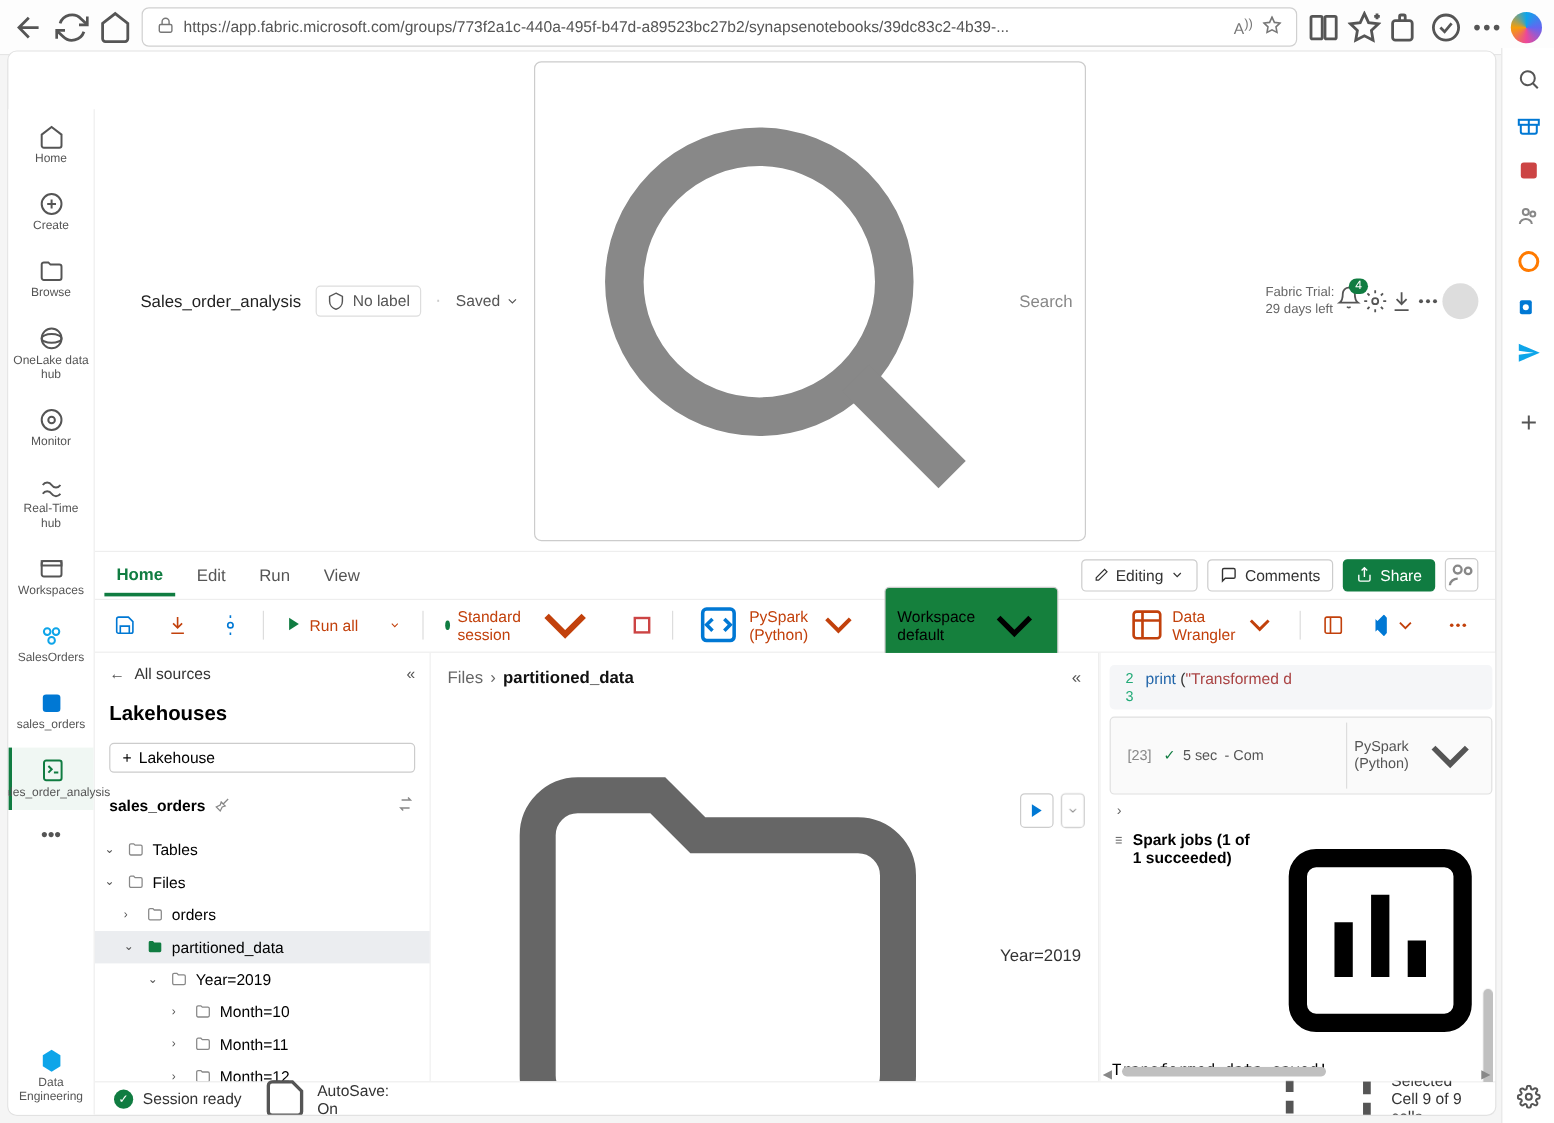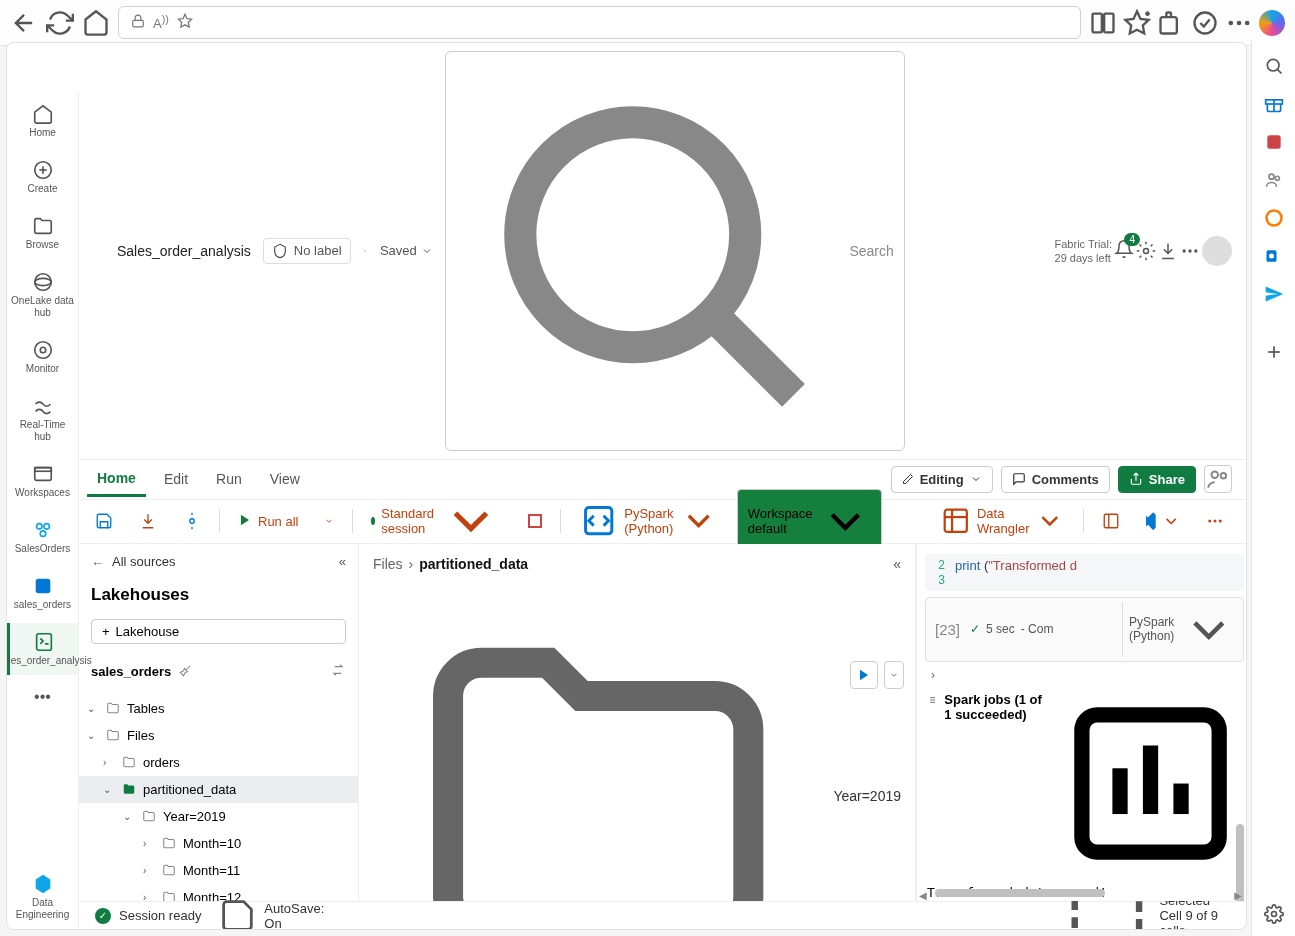--- a/index.html
+++ b/index.html
@@ -35,21 +35,21 @@
 .bell-wrap { position: relative; }
 .badge { position: absolute; top: -6px; right: -6px; background: #107c41; color: #fff; border-radius: 8px; font-size: 10px; padding: 1px 5px; }
 .avatar { width: 30px; height: 30px; border-radius: 50%; background: #ddd; }
 .icobtn { width:20px; height:20px; color:#555;}
 
 
 .menu-row { display: flex; align-items: center; padding: 0 14px 0 80px; gap: 8px; border-bottom: 1px solid #eee; height: 40px; }
 .menu-tab { font-size: 14px; color: #555; padding: 8px 10px; cursor: pointer; }
 .menu-tab.active { color: #107c41; border-bottom: 3px solid #107c41; font-weight:600;}
 .menu-right { margin-left: auto; display: flex; gap: 8px; align-items: center; }
-.btn { display: flex; align-items: center; gap: 6px; font-size: 13px; padding: 5px 10px; border: 1px solid #ccc; border-radius: 4px; background: #fff; cursor: pointer; color:#333;font-weight:bold;}
+.btn { display: flex; align-items: center; gap: 6px; font-size: 13px; padding: 5px 10px; border: 1px solid #ccc; border-radius: 4px; background: #fff; cursor: pointer; color:#333;}
 .btn.share { background: #107c41; color: #fff; border-color:#107c41;}
 .pres-icon { width:28px; height:28px; border:1px solid #ccc; border-radius:4px; display:flex; align-items:center; justify-content:center;}
 
 
 .toolbar { display: flex; align-items: center; padding: 6px 14px 6px 80px; gap: 10px; border-bottom: 1px solid #eee; height: 44px; }
 .tb-btn { display: flex; align-items: center; gap: 6px; font-size: 13px; padding: 5px 8px; border-radius: 4px; cursor: pointer; color:#c2410c;}
 .tb-btn .run-arrow{color:#107c41;}
 .tb-sep { width: 1px; height: 24px; background: #ddd; }
 .tb-drop { display: flex; align-items: center; gap: 6px; font-size: 13px; padding: 5px 10px; border: 1px solid #ccc; border-radius: 4px; background: #15803d; cursor:pointer;}
 .status-dot { width: 8px; height: 8px; border-radius: 50%; background: #107c41; }
@@ -94,21 +94,21 @@
 .file-row { display: flex; align-items: center; gap: 10px; padding: 8px 14px; font-size: 14px; color: #333; cursor: pointer; }
 
 
 .cells-panel { width: 330px; background: #fff; display: flex; flex-direction: column; overflow: hidden; position: relative; border-left:1px solid #eee;}
 .cells-scroll { flex: 1; overflow-y: auto; padding: 4px 2px 4px 8px; font-size: 12px; position:relative;}
 .code-block { background: #f5f6f8; border-radius: 4px; padding: 4px 6px 4px 0; margin: 6px 0; font-family: Consolas, monospace; font-size: 13px; overflow:hidden;}
 .code-line { display: flex; gap: 10px; }
 .gutter { width: 20px; text-align: right; color: #2a7; font-size:12px;}
 .code { white-space: pre; color: #333; } .code .str { color: #a44; } .code .fn { color: #26a; }
 .cell-status { display: flex; align-items: center; gap: 6px; padding: 4px 6px; font-size: 12px; color: #555; border:1px solid #e0e0e0; border-radius:4px; background:#fafafa; margin: 2px 0;}
-.exec-count { color: #888; font-size: 15px; margin-right: 4px; min-width:28px; text-align:right;}
+.exec-count { color: #888; font-size: 12px; margin-right: 4px; min-width:28px; text-align:right;}
 .check-ico { color: #107c41; }
 .kernel-drop { margin-left: auto; display: flex; align-items: center; gap: 4px; border-left:1px solid #ddd; padding-left:6px;}
 .expand-chev { padding: 4px 6px; cursor:pointer; color:#666;}
 .spark-row { display: flex; align-items: flex-start; gap: 8px; padding: 6px 2px; font-size: 13px; font-weight: 600; }
 .spark-bar-ico { width:16px; height:16px; color:#555;}
 .output-text { font-family: Consolas, monospace; font-size: 13px; padding: 4px 2px; }
 .scrollbar-v { position:absolute; right:2px; top:0; bottom:20px; width:10px;}
 .scrollbar-thumb { position:absolute; right:0; width:8px; background:#c0c0c0; border-radius:4px;}
 .scrollbar-h { position:absolute; bottom:2px; left:8px; right:10px; height:10px;}
 .scrollbar-h .thumb {position:absolute; height:8px; background:#c0c0c0; border-radius:4px; left:10px; width:170px;}
@@ -140,20 +140,21 @@
   <div class="browser-btn">
       <svg viewBox="0 0 24 24" fill="none" stroke="currentColor" stroke-width="2">
         <path d="M3 9l9-7 9 7v11a2 2 0 0 1-2 2H5a2 2 0 0 1-2-2z"></path>
       </svg>
     </div>
   <div class="url-bar">
     <span class="lock"><svg width="14" height="14" viewBox="0 0 24 24" fill="none" stroke="currentColor" stroke-width="2">
           <rect x="3" y="11" width="18" height="11" rx="2"></rect>
           <path d="M7 11V7a5 5 0 0 1 10 0v4"></path>
         </svg></span>
+    <span class="url-text">https://app.fabric.microsoft.com/groups/773f2a1c-440a-495f-b47d-a89523bc27b2/synapsenotebooks/39dc83c2-4b39-...</span>
     <span style="color:#777;">A<sup>))</sup></span>
     <span><svg width="16" height="16" viewBox="0 0 24 24" fill="none" stroke="#777" stroke-width="2">
           <polygon points="12 2 15 8.5 22 9.3 17 14 18.2 21 12 17.8 5.8 21 7 14 2 9.3 9 8.5 12 2"></polygon>
         </svg></span>
   </div>
   <div class="chrome-right">
     <div class="browser-btn">
         <svg viewBox="0 0 24 24" fill="none" stroke="currentColor" stroke-width="2">
           <rect x="3" y="4" width="8" height="16" rx="1"></rect>
           <rect x="13" y="4" width="8" height="16" rx="1"></rect>

